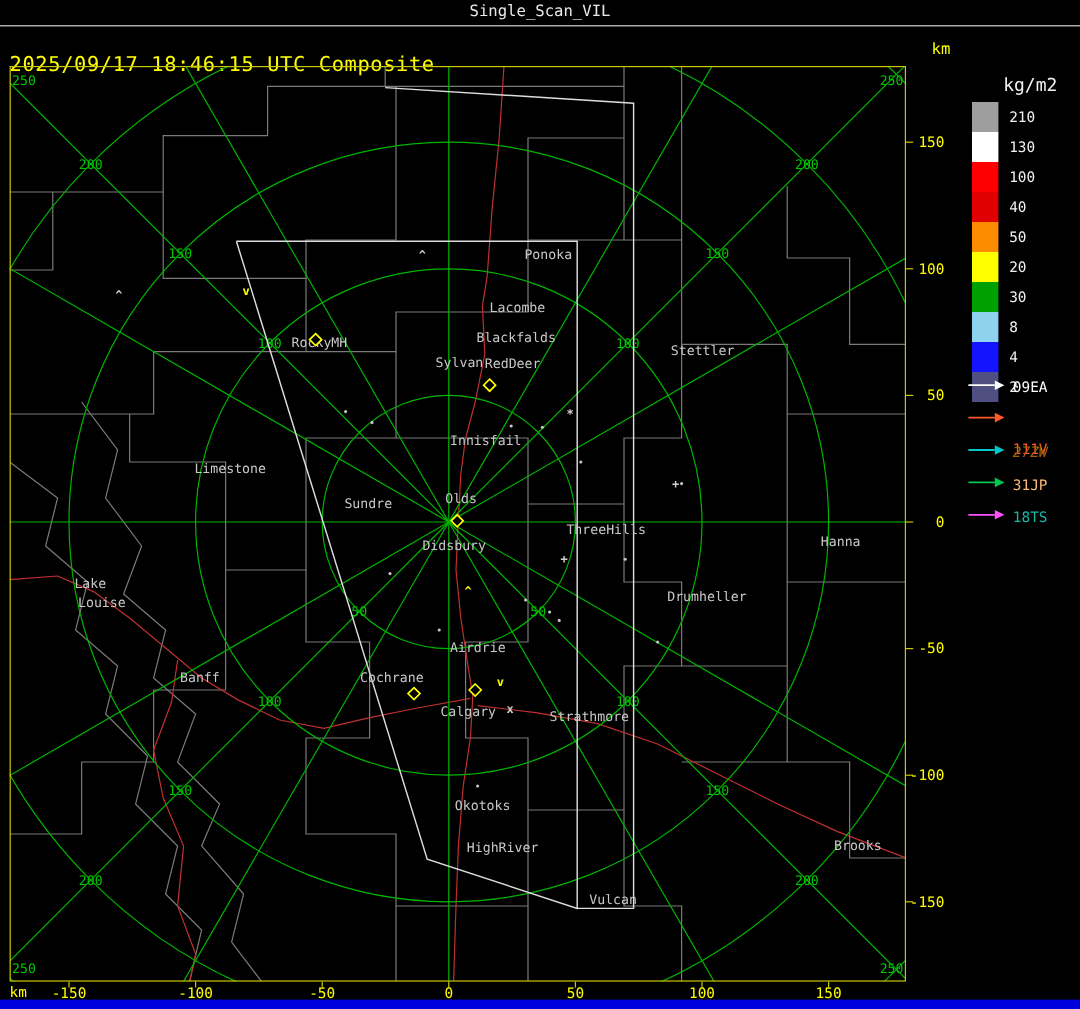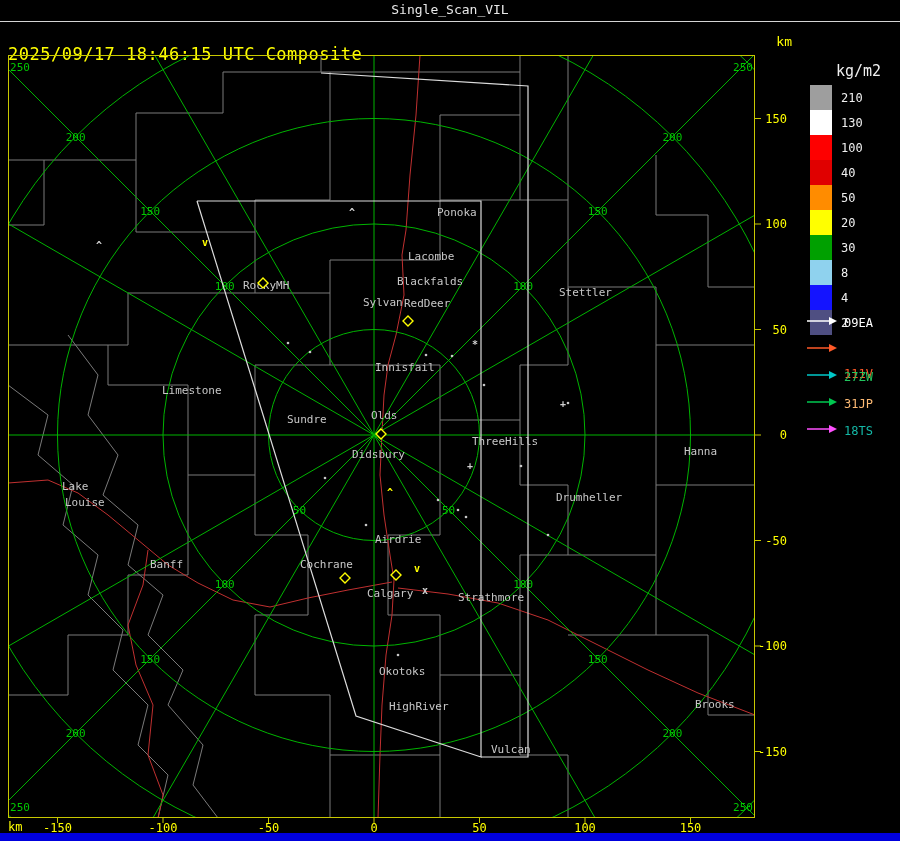--- a/index.html
+++ b/index.html
@@ -251,21 +251,21 @@
         <line x1="1" y1="5" x2="23" y2="5" stroke="#ff5a28" stroke-width="1.5"></line>
         <polygon points="23,1 31,5 23,9" fill="#ff5a28"></polygon>
       </svg>
       <span class="track-label" style="color: rgb(255, 90, 40); margin-top: 24px;">111V</span>
     </div>
     <div class="track-row">
       <svg width="32" height="10">
         <line x1="1" y1="5" x2="23" y2="5" stroke="#00c8c8" stroke-width="1.5"></line>
         <polygon points="23,1 31,5 23,9" fill="#00c8c8"></polygon>
       </svg>
-      <span class="track-label" style="color: #22c55e;">27ZW</span>
+      <span class="track-label" style="color: #a16207; font-style: italic;">27ZW</span>
     </div>
     <div class="track-row">
       <svg width="32" height="10">
         <line x1="1" y1="5" x2="23" y2="5" stroke="#00c850" stroke-width="1.5"></line>
         <polygon points="23,1 31,5 23,9" fill="#00c850"></polygon>
       </svg>
       <span class="track-label" style="color: #fdba74;">31JP</span>
     </div>
     <div class="track-row">
       <svg width="32" height="10">

